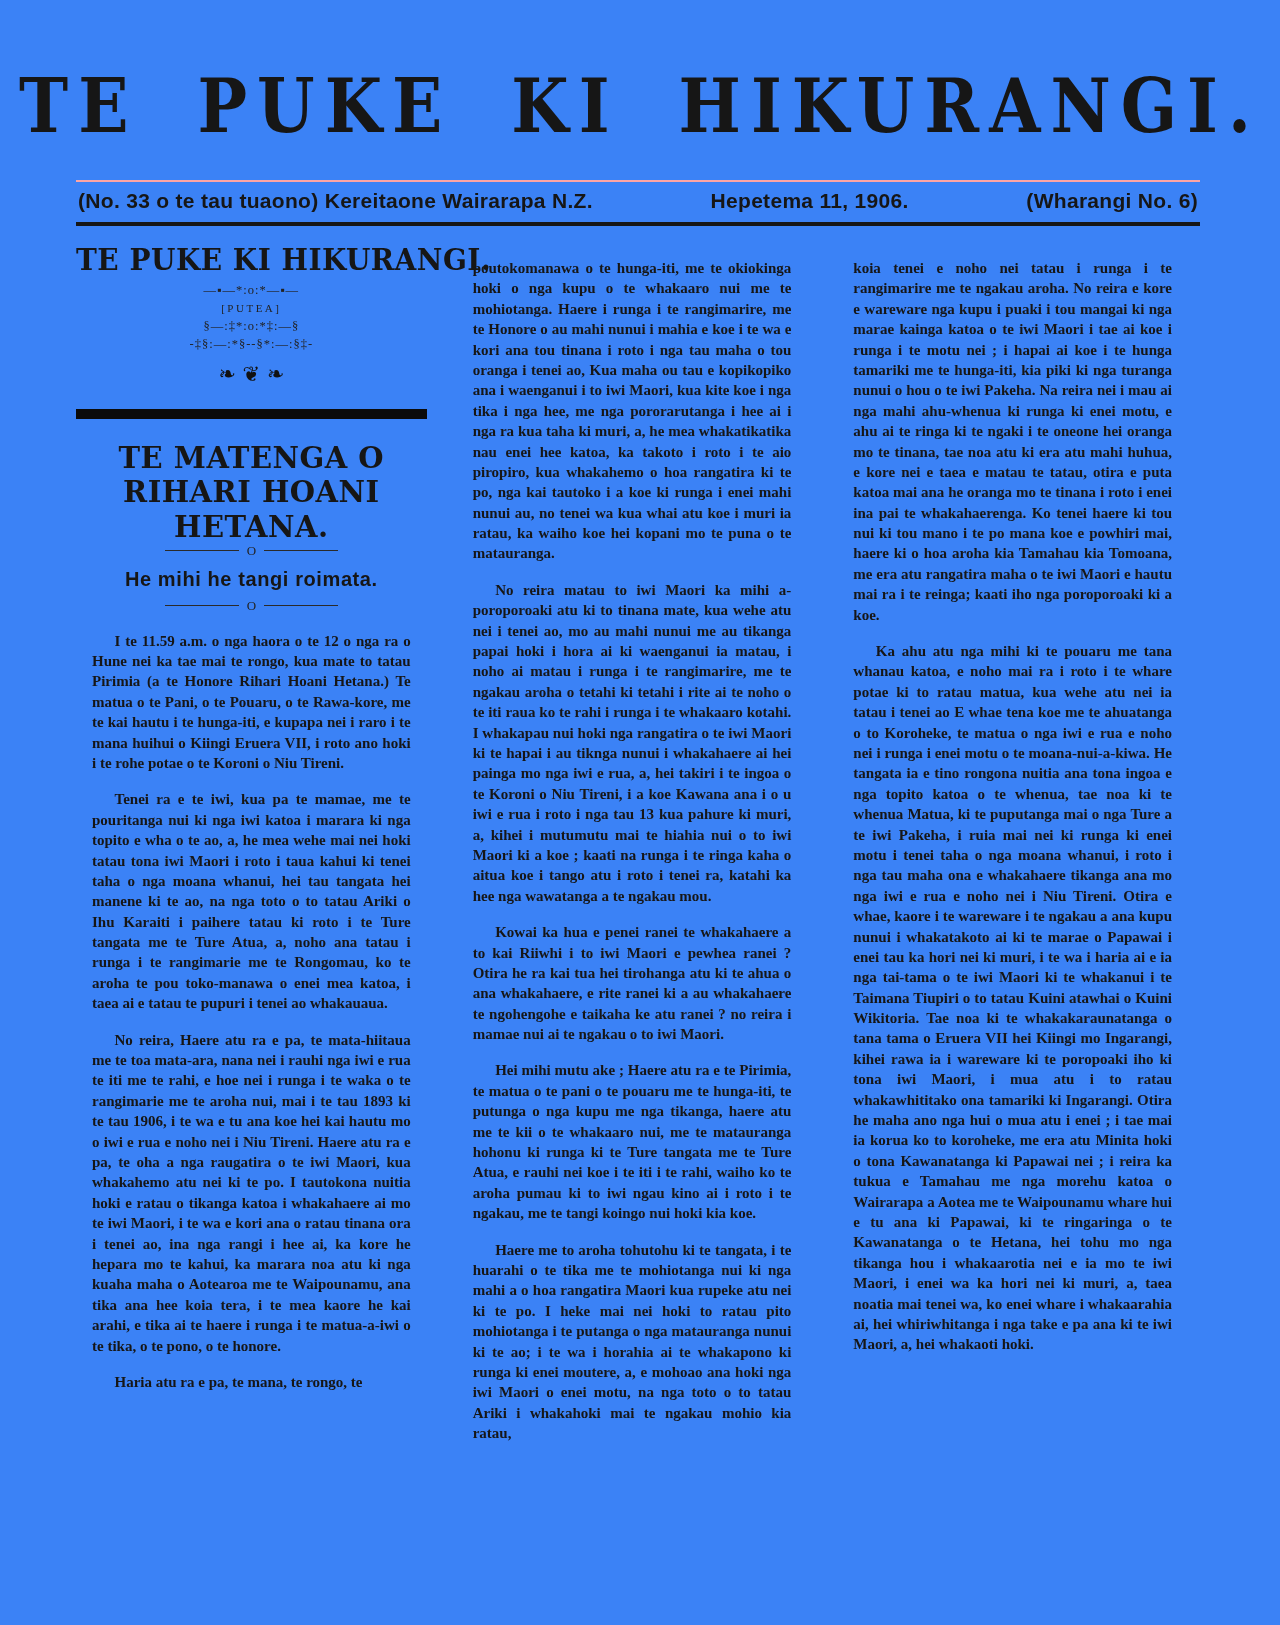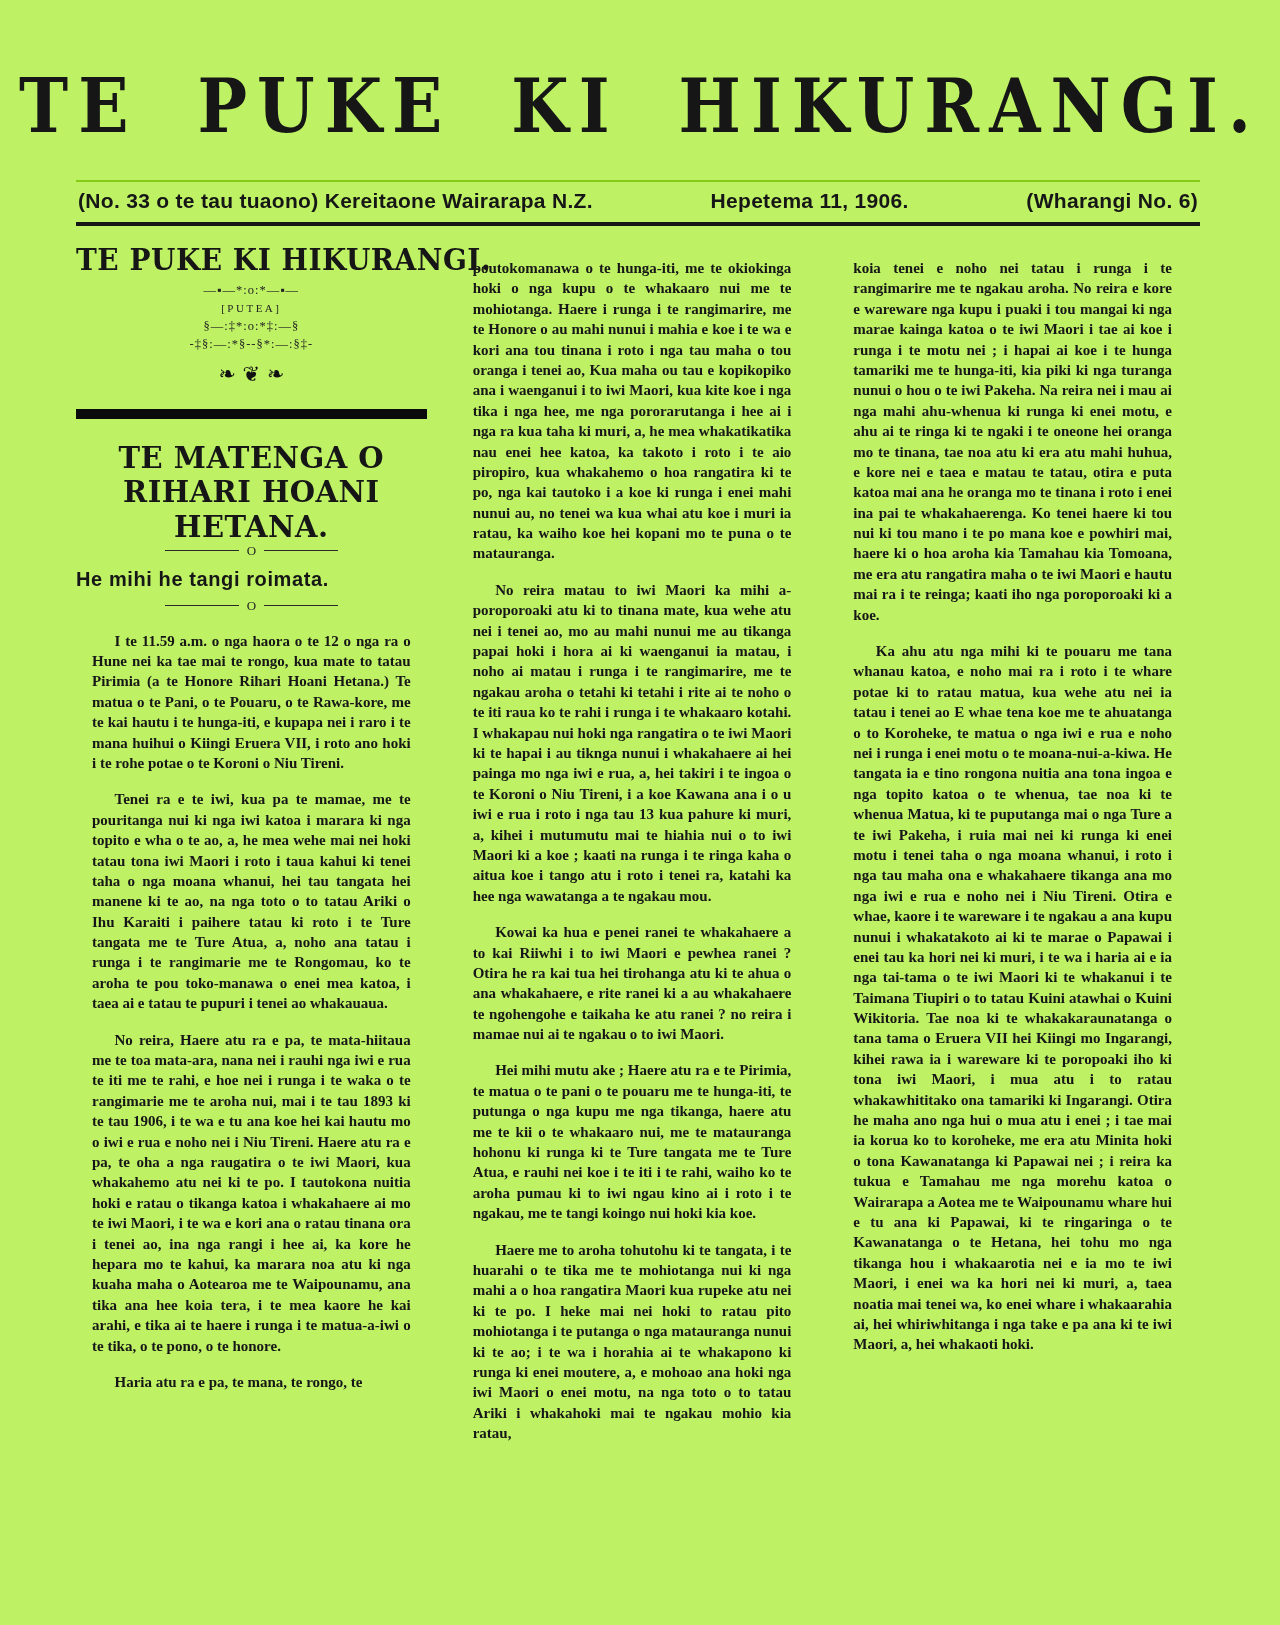--- a/index.html
+++ b/index.html
@@ -1,33 +1,33 @@
 <!DOCTYPE html>
 <html><head>
 <meta charset="utf-8">
 <style>
   html,body { margin:0; padding:0; background:#e9e9e6; }
   .page {
     width:1280px; height:1625px; margin:0 auto; position:relative;
-    background:#bef264; overflow:hidden;
+    background:#3b82f6; overflow:hidden;
     font-family:"Liberation Serif", serif; color:#161616;
   }
   
   .masthead { text-align:center; padding-top:72px; }
   .masthead h1 {
     margin:0; display:inline-block;
     font-family:"DejaVu Serif", serif; font-weight:bold;
     font-size:66px; letter-spacing:10px; word-spacing:26px;
     transform:scaleY(1.12); transform-origin:center bottom;
     white-space:nowrap;
   }
   
   .dateline {
     margin:30px 80px 0 76px;
-    border-top:2px solid #84cc16;
+    border-top:2px solid #fca5a5;
     border-bottom:4px solid #161616;
     padding:7px 2px 9px 2px;
     display:flex; justify-content:space-between; align-items:baseline;
     font-family:"Liberation Sans", sans-serif; font-weight:bold;
     font-size:21px; letter-spacing:0.3px; white-space:nowrap;
   }
   
   .columns { display:flex; gap:30px; margin:16px 92px 0 76px; }
   .col { flex:1 1 0; min-width:0; font-size:15px; line-height:1.36; text-align:justify; }
   .col p { margin:16px; text-indent:1.5em;font-weight:bold; }
@@ -49,21 +49,21 @@
   .blackbar { height:10px; background:#0b0b0b; margin:20px 0 22px; position:relative; }
   .headline {
     margin:0 0 4px; text-align:center;
     font-family:"DejaVu Serif", serif; font-weight:bold;
     font-size:29px; line-height:1.12; letter-spacing:0.5px;
     transform:scaleY(1.05); transform-origin:center top;
   }
   .odiv { display:flex; align-items:center; justify-content:center; gap:8px; margin:4px 0 6px; font-size:13px; color:#222; }
   .odiv::before, .odiv::after { content:""; width:74px; border-top:1.5px solid #2a2a2a; }
   .subhead {
-    margin:2px 0 0; 
+    margin:2px 0 0; text-align:center;
     font-family:"Liberation Sans", sans-serif; font-weight:bold;
     font-size:20px; letter-spacing:0.6px;
   }
   .body-start { margin-top:4px; }
 </style>
 </head>
 <body>
 
 <div class="page">
 

